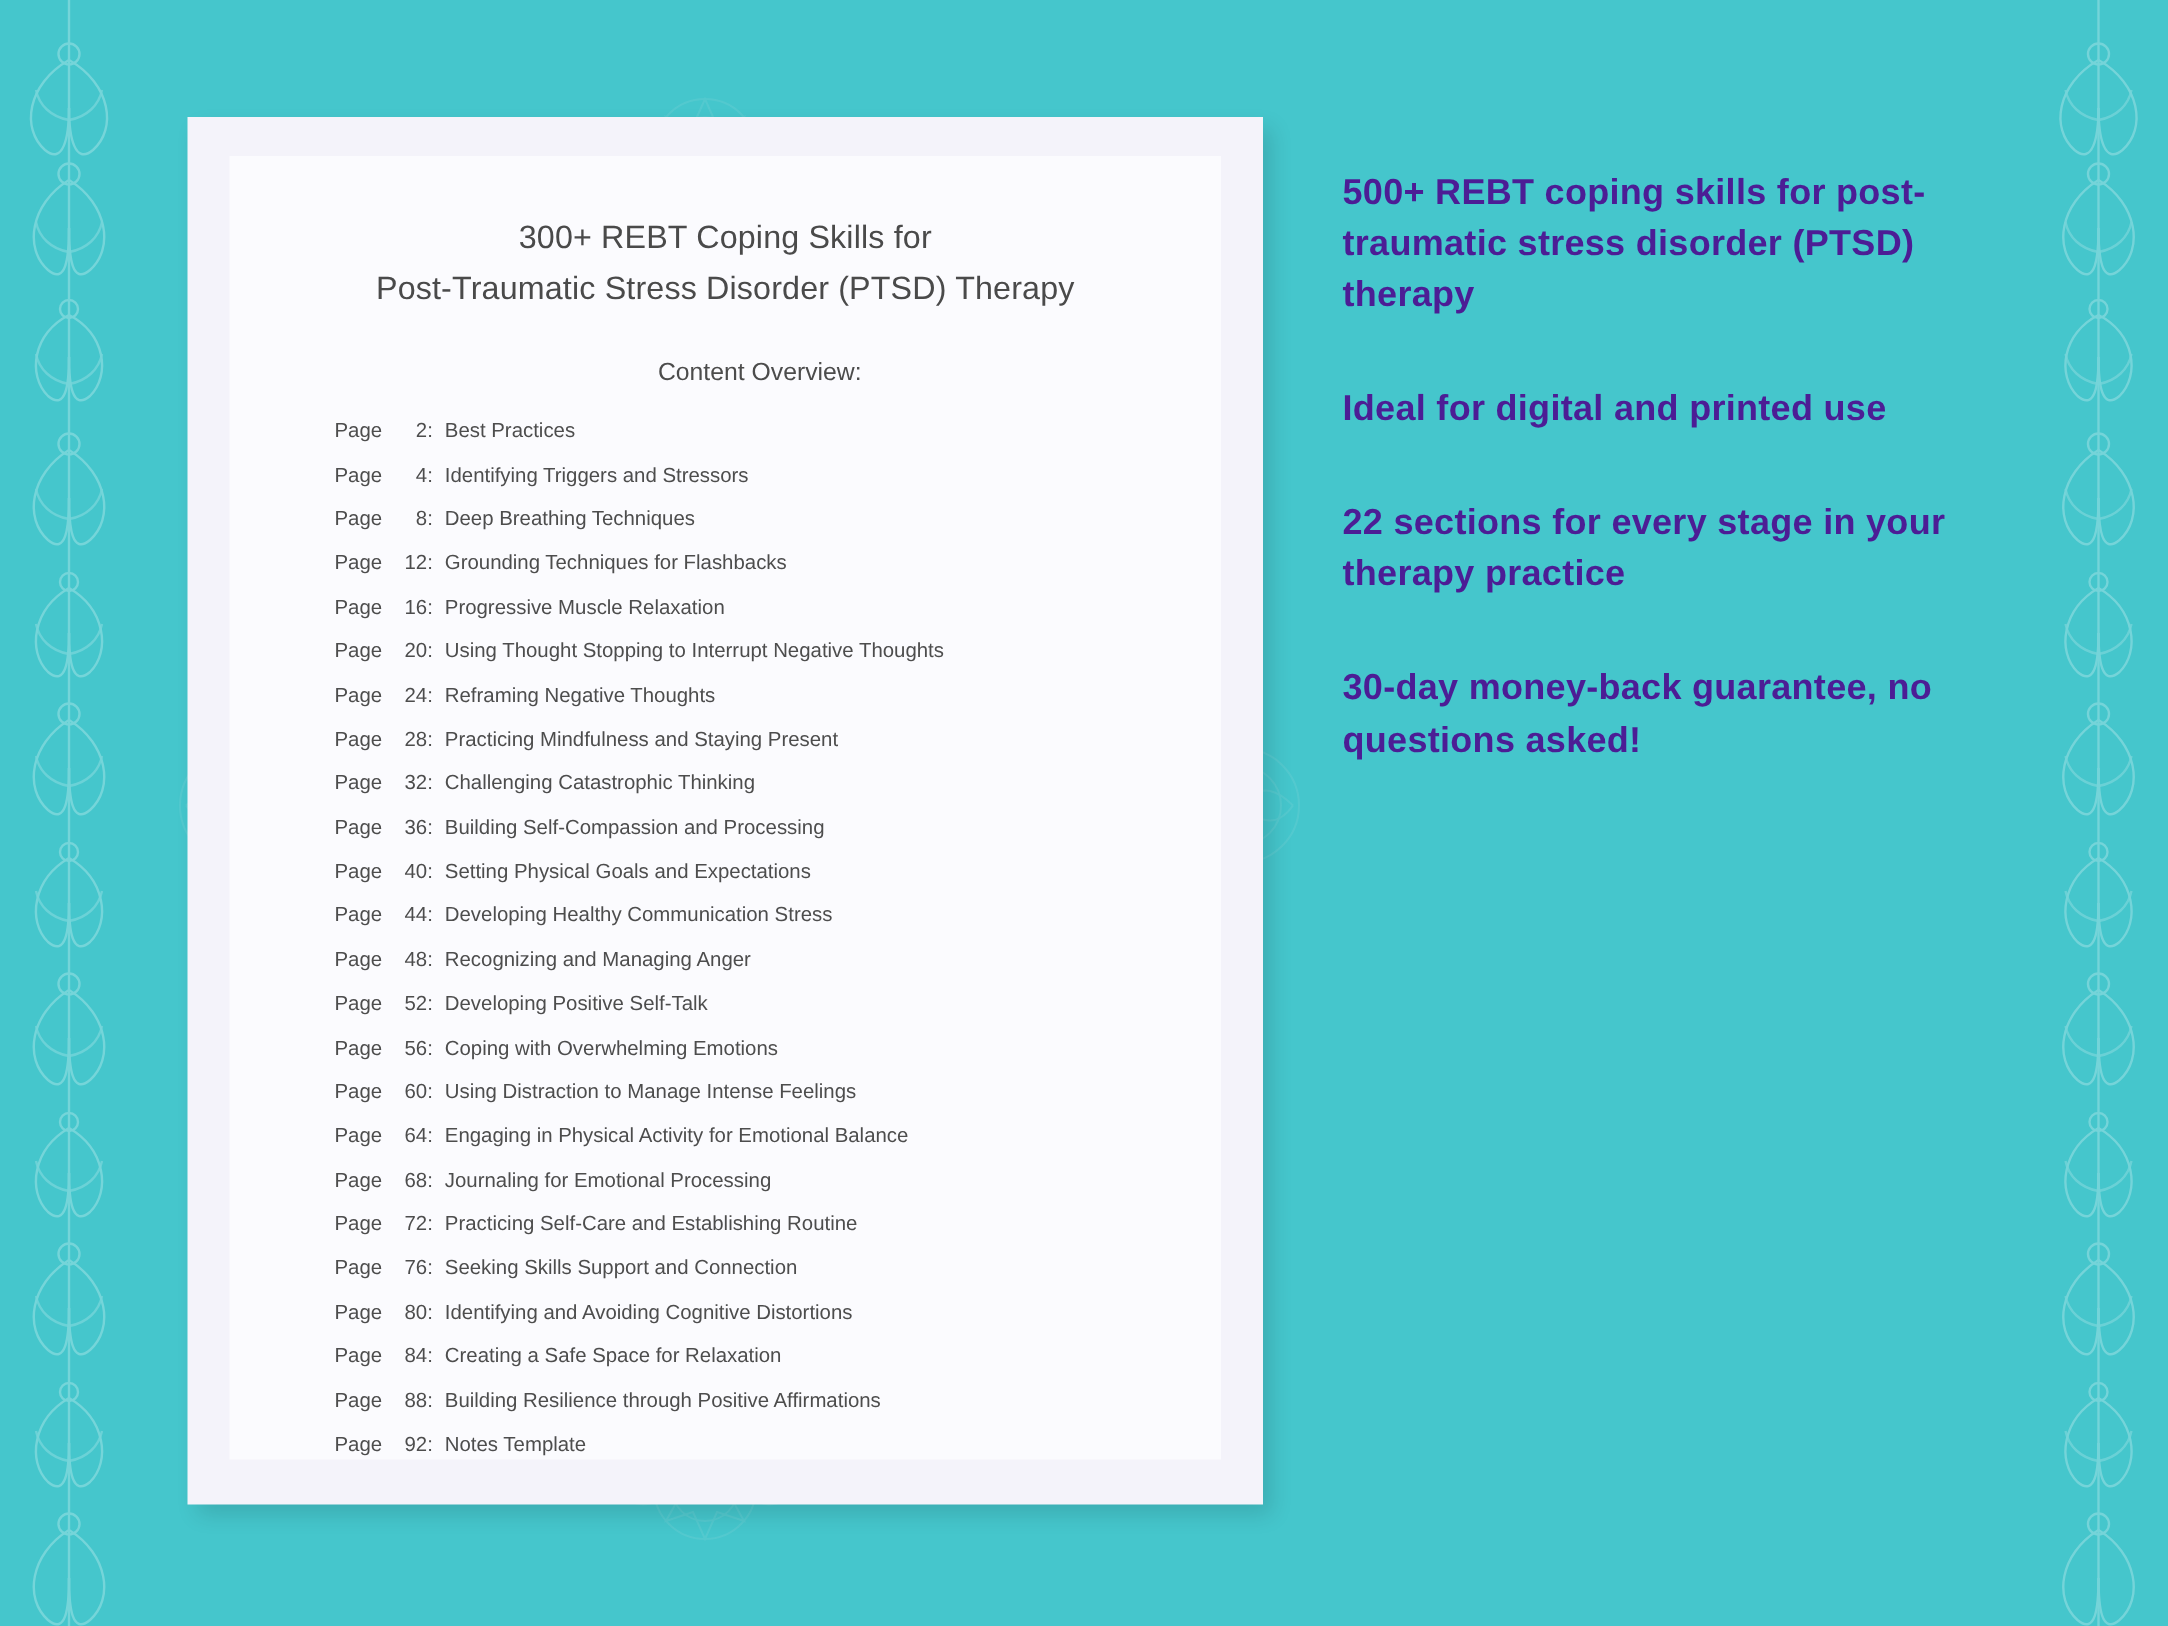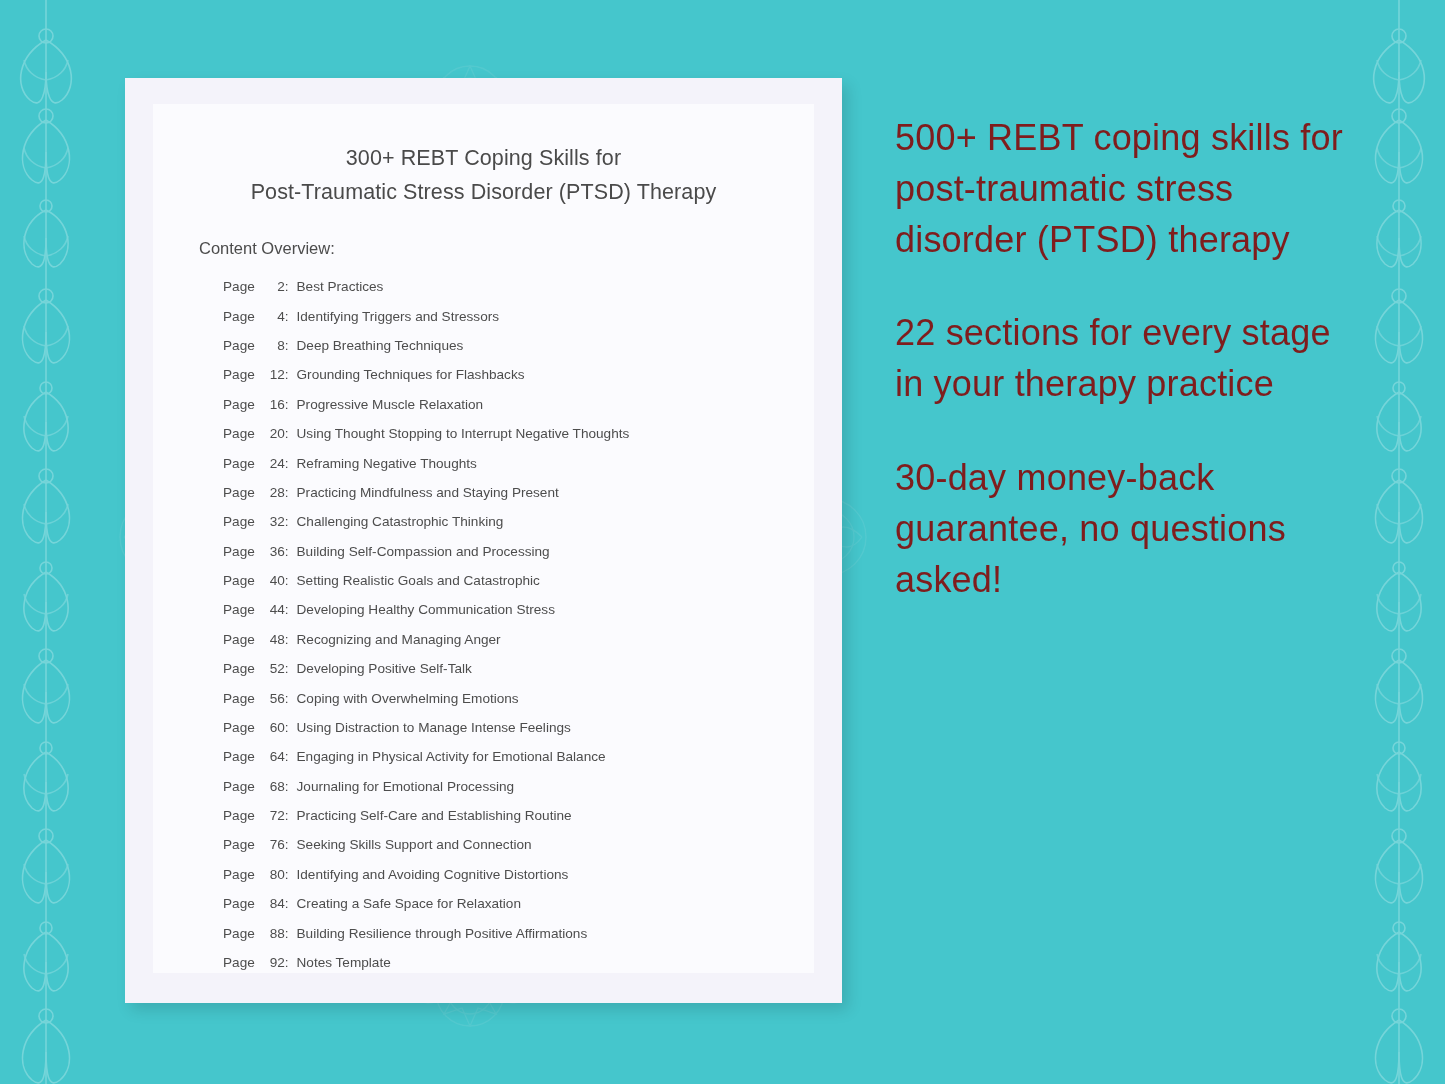--- a/index.html
+++ b/index.html
@@ -59,20 +59,21 @@
     line-height: 1.56;
     color: #4a4a4a;
     font-weight: 400;
     letter-spacing: 0.1px;
   }
 
   .content-overview-label {
     margin: 30px 0 0 46px;
     font-size: 16.5px;
     color: #4c4c4c;
+    text-align: center;
   }
 
   .toc {
     margin: 14px 0 0 70px;
     list-style: none;
   }
 
   .toc li {
     display: flex;
     align-items: center;
@@ -94,24 +95,24 @@
 
   
   .right-col {
     position: absolute;
     left: 895px;
     top: 112px;
     width: 470px;
   }
 
   .promo {
-    color: #7f1d1d;
-    font-size: 36px;
+    color: #4c1d95;
+    font-size: 24px;
     line-height: 1.42;
-    font-weight: 400;
+    font-weight: 700;
     margin-bottom: 42px;
     letter-spacing: 0.2px;
   }
   .promo:last-child { margin-bottom: 0; }
 </style>
 </head>
 <body>
 
 <div class="floral-band left">
   <svg width="92" height="1084" viewBox="0 0 92 1084" xmlns="http://www.w3.org/2000/svg">
@@ -375,21 +376,21 @@
         <li>
           <span class="pg-label">Page</span>
           <span class="pg-num">36</span>
           <span class="pg-colon">:</span>
           <span class="entry-title">Building Self-Compassion and Processing</span>
         </li>
         <li>
           <span class="pg-label">Page</span>
           <span class="pg-num">40</span>
           <span class="pg-colon">:</span>
-          <span class="entry-title">Setting Realistic Goals and Catastrophic</span>
+          <span class="entry-title">Setting Physical Goals and Expectations</span>
         </li>
         <li>
           <span class="pg-label">Page</span>
           <span class="pg-num">44</span>
           <span class="pg-colon">:</span>
           <span class="entry-title">Developing Healthy Communication Stress</span>
         </li>
         <li>
           <span class="pg-label">Page</span>
           <span class="pg-num">48</span>
@@ -461,15 +462,16 @@
           <span class="pg-num">92</span>
           <span class="pg-colon">:</span>
           <span class="entry-title">Notes Template</span>
         </li>
       </ul>
   </div>
 </div>
 
 <div class="right-col">
   <div class="promo">500+ REBT coping skills for post-traumatic stress disorder (PTSD) therapy</div>
+  <div class="promo">Ideal for digital and printed use</div>
   <div class="promo">22 sections for every stage in your therapy practice</div>
   <div class="promo">30-day money-back guarantee, no questions asked!</div>
 </div>
 
 </body></html>

